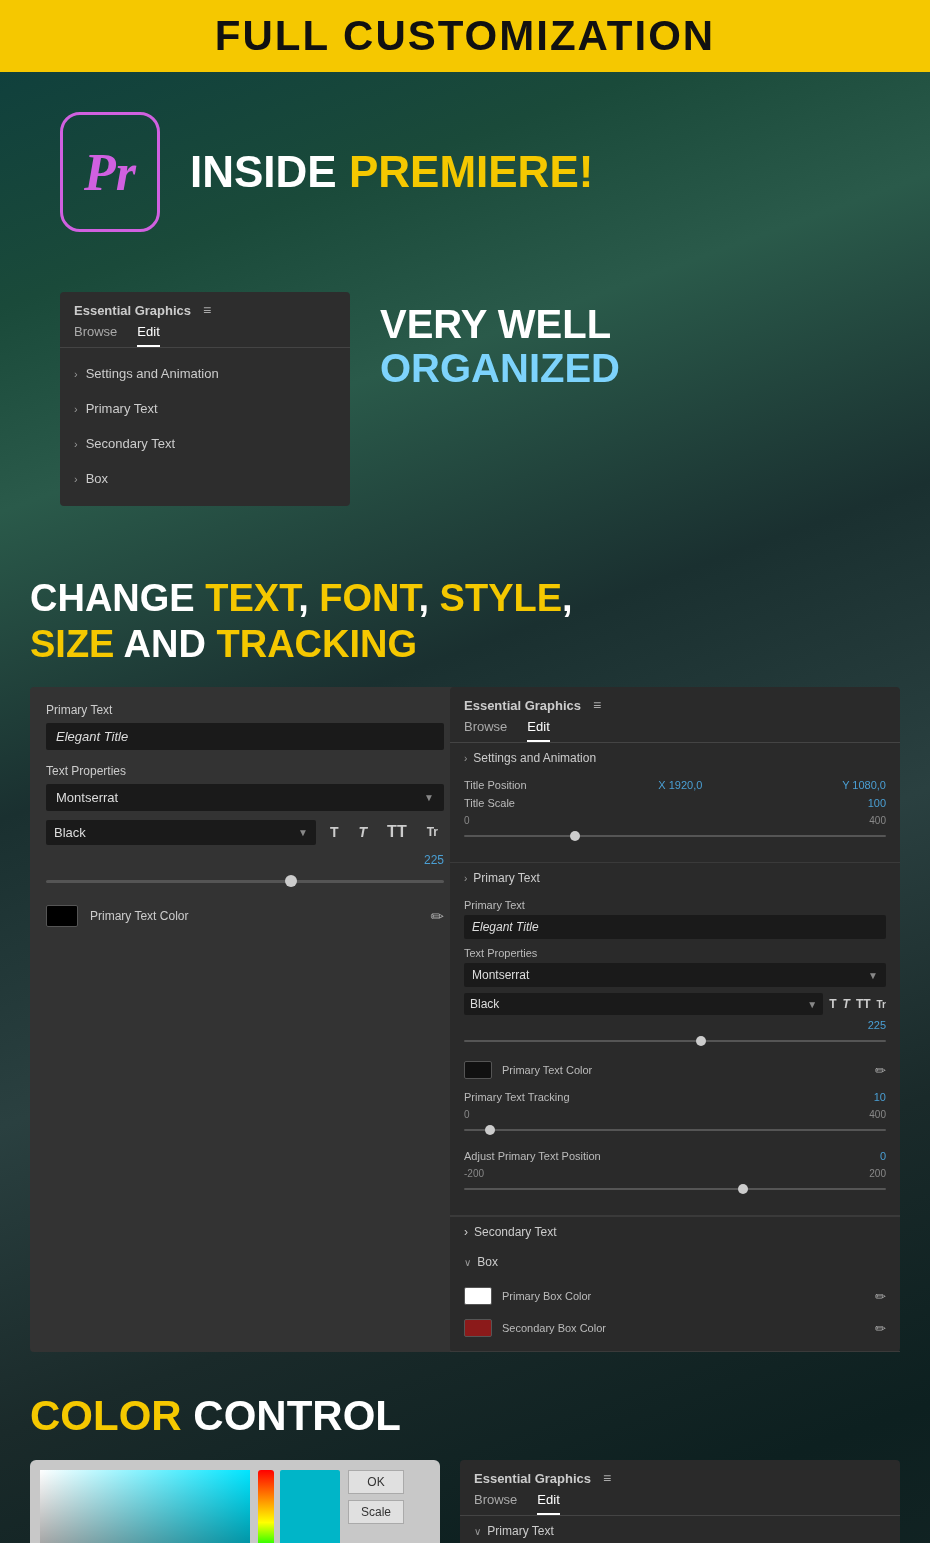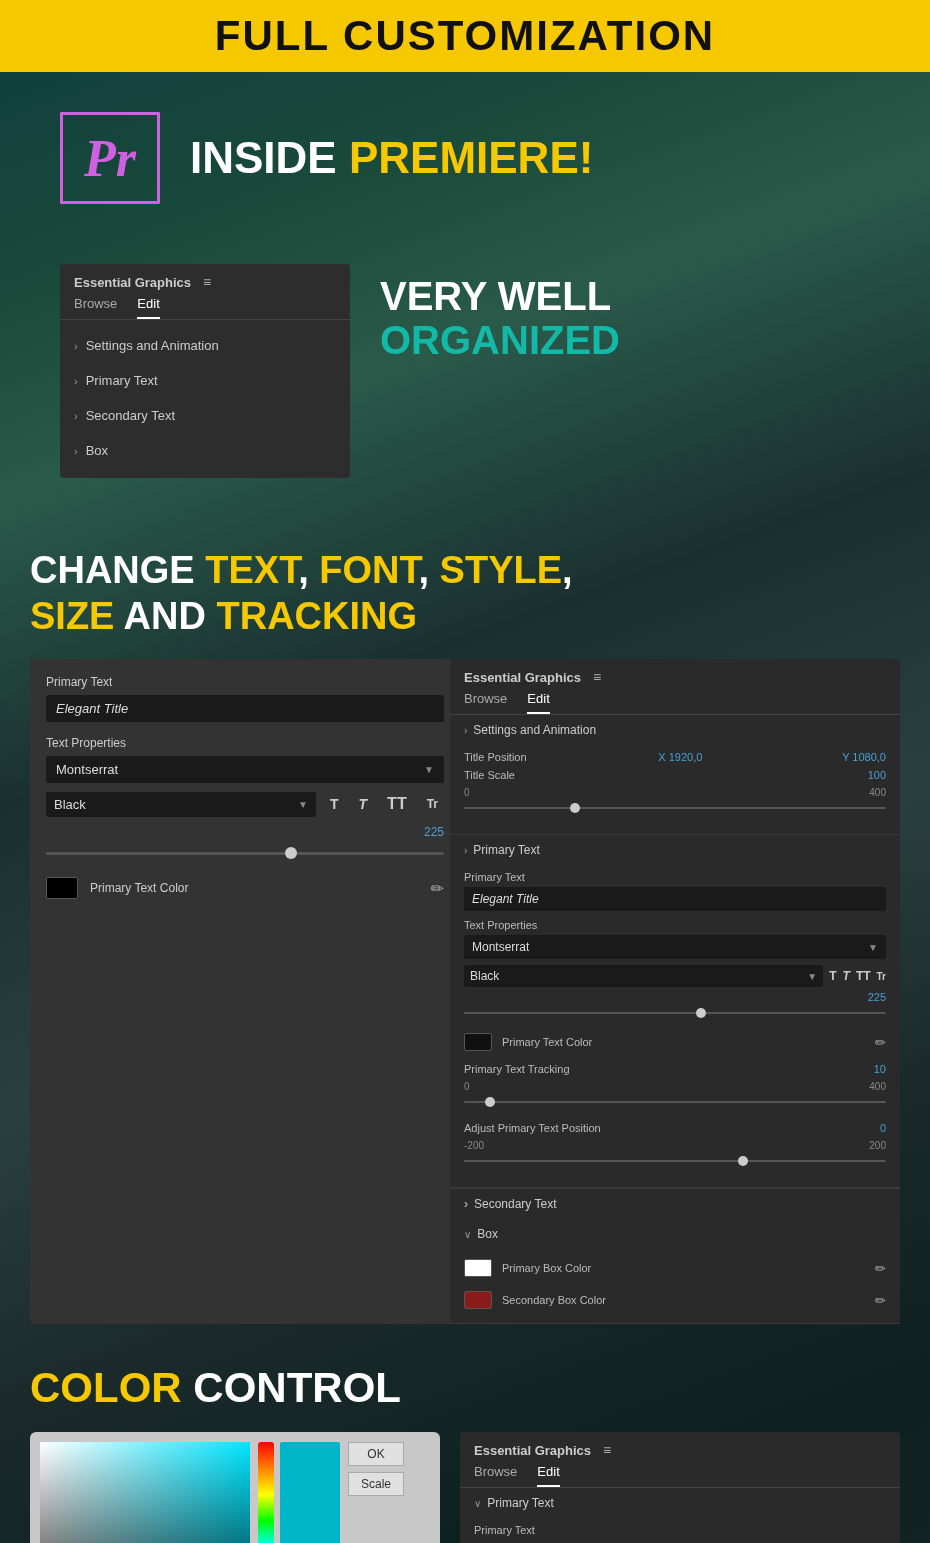--- a/index.html
+++ b/index.html
@@ -43,24 +43,24 @@
 
     
     .hero {
       display: flex;
       align-items: center;
       padding: 40px 60px;
       gap: 30px;
     }
     .premiere-logo {
       width: 100px;
-      height: 92px;
+      height: 120px;
       background: transparent;
       border: 3px solid #d060e0;
-      border-radius: 1px;
+      border-radius: 20px;
       display: flex;
       align-items: center;
       justify-content: center;
       flex-shrink: 0;
     }
     .premiere-logo-text {
       font-size: 52px;
       font-weight: 900;
       color: #d060e0;
       font-style: italic;
@@ -152,21 +152,21 @@
     .organized-text .line1 {
       font-size: 40px;
       font-weight: 900;
       color: white;
       line-height: 1.1;
       font-family: 'Arial Black', Arial, sans-serif;
     }
     .organized-text .line2 {
       font-size: 40px;
       font-weight: 900;
-      color: #14b8a6;
+      color: #7dd3fc;
       line-height: 1.1;
       font-family: 'Arial Black', Arial, sans-serif;
     }
 
     
     .section-change {
       padding: 30px 30px 10px 30px;
     }
     .change-heading {
       font-size: 38px;

